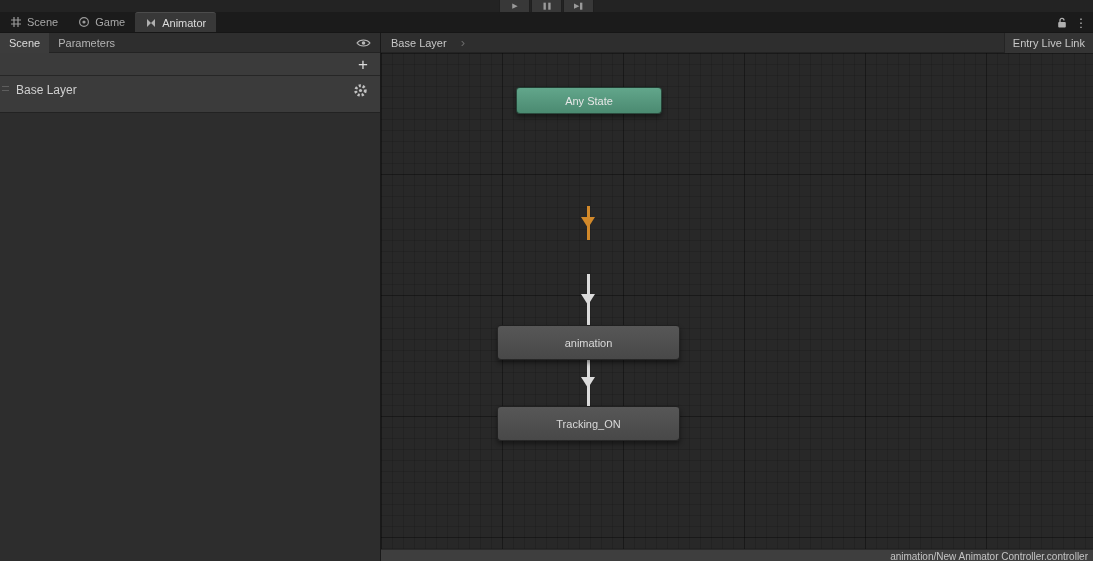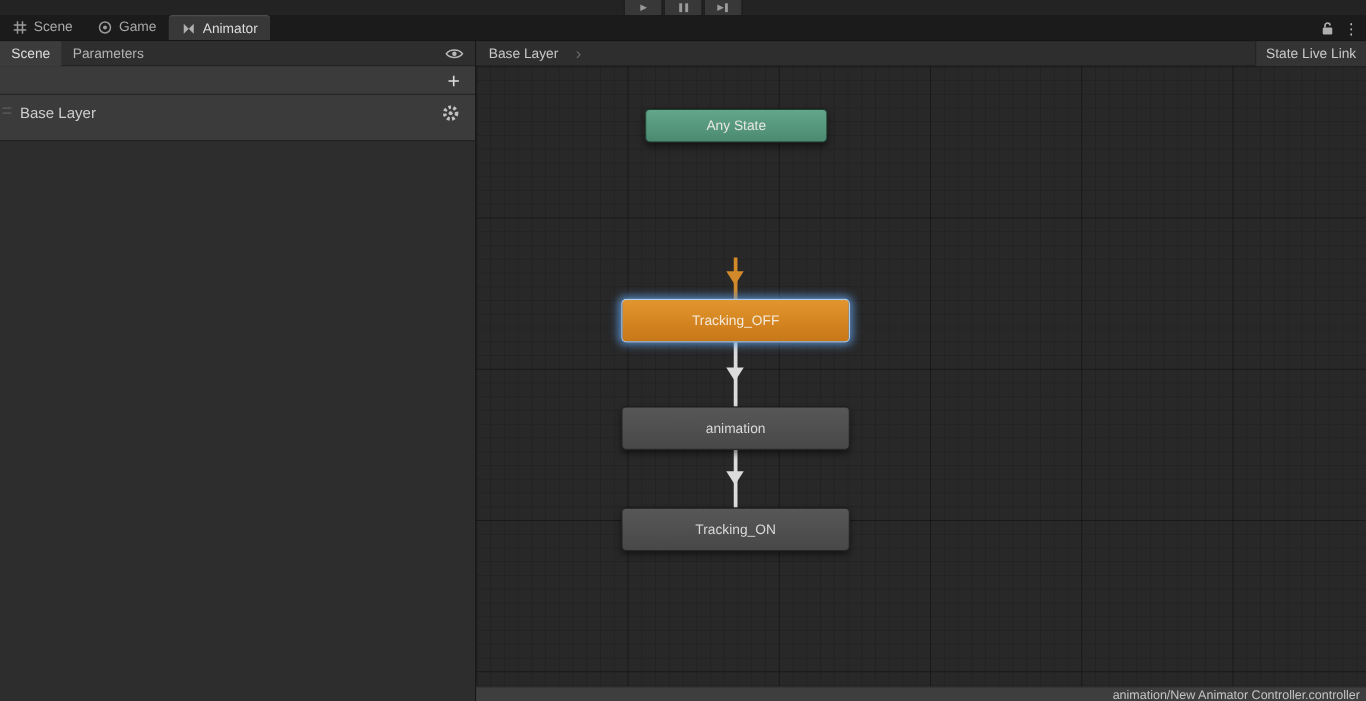--- a/index.html
+++ b/index.html
@@ -156,42 +156,39 @@
           <circle cx="8" cy="8" r="5.1" fill="none" stroke="#c2c2c2" stroke-width="3" stroke-dasharray="2.3 2"></circle>
           <circle cx="8" cy="8" r="1.7" fill="#c2c2c2"></circle>
         </svg>
       </span>
     </div>
   </div>
 
   <div id="graph-header">
     <span id="breadcrumb-label">Base Layer</span>
     <span id="breadcrumb-chevron">›</span>
-    <span id="auto-live-link">State Live Link</span>
+    <span id="auto-live-link">Entry Live Link</span>
   </div>
 
   <div id="graph-canvas">
 
     <div class="trans-line orange" style="top:153px;height:34px;"></div>
     <div class="trans-head orange" style="top:164px;"></div>
 
     <div class="trans-line" style="top:221px;height:52px;"></div>
     <div class="trans-head" style="top:241px;"></div>
 
     <div class="trans-line" style="top:307px;height:46px;"></div>
     <div class="trans-head" style="top:324px;"></div>
 
     <div class="node any-state" style="left:135px;top:34px;width:146px;height:27px;">
       <span>Any State</span>
     </div>
 
 
-    <div class="node orange-selected" style="left:116px;top:186px;width:183px;height:35px;">
-      <span>Tracking_OFF</span>
-    </div>
 
     <div class="node normal" style="left:116px;top:353px;width:183px;height:35px;">
       <span>Tracking_ON</span>
     </div>
 
     <div class="node normal" style="left:116px;top:272px;width:183px;height:35px;">
       <span>animation</span>
     </div>
   </div>
 

